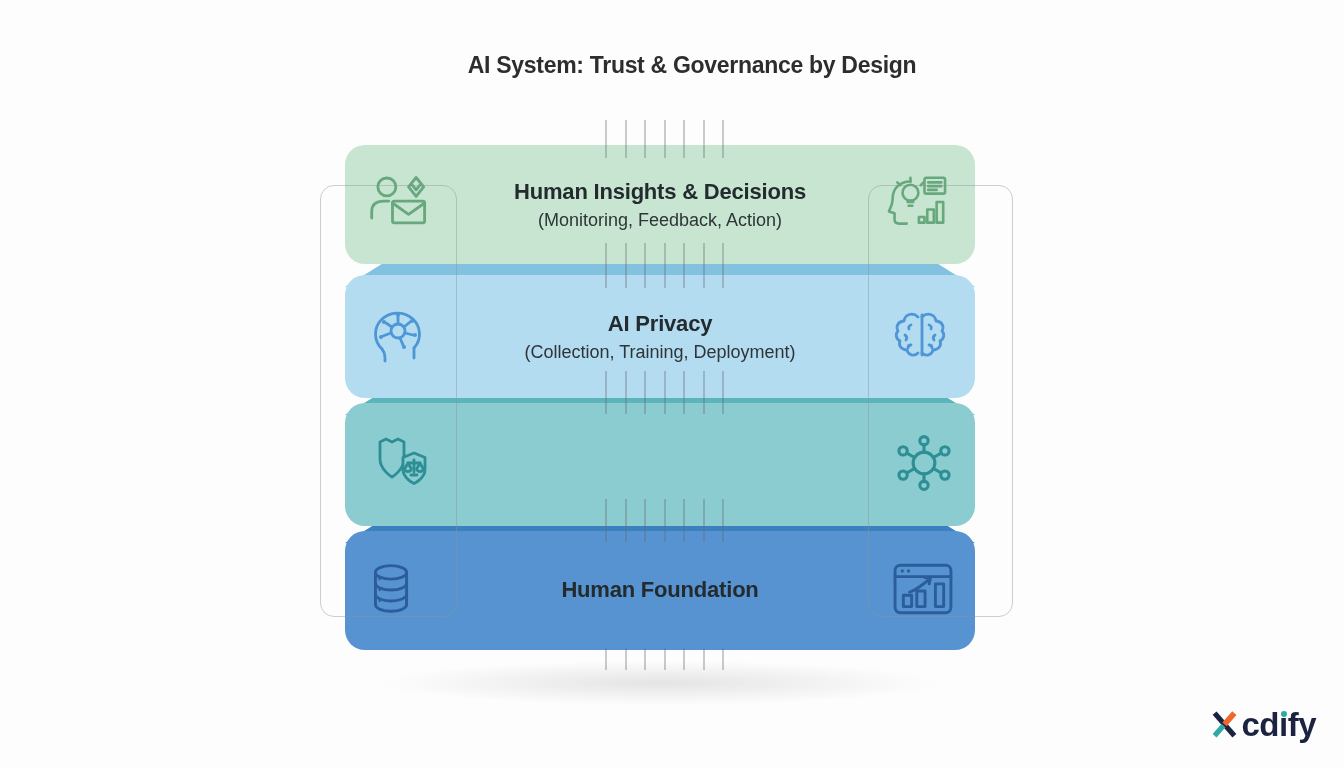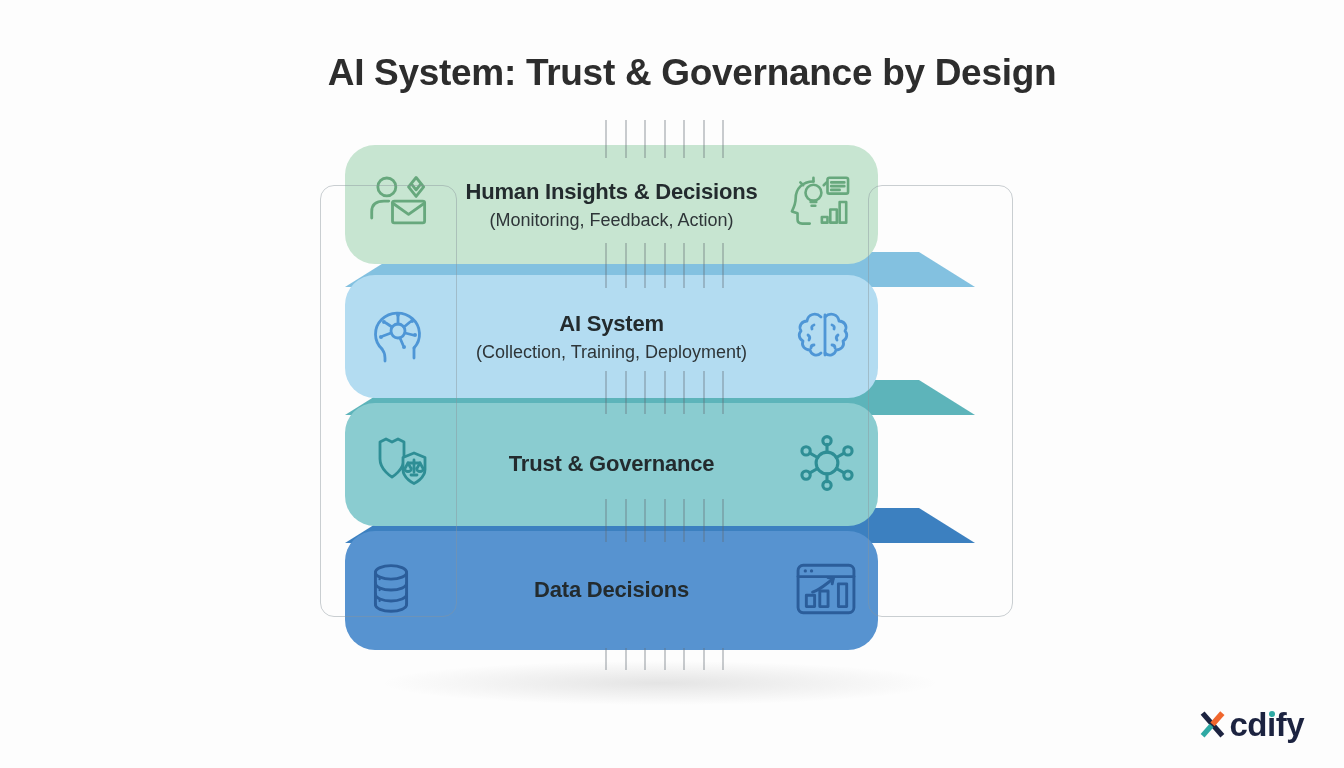--- a/index.html
+++ b/index.html
@@ -2,41 +2,41 @@
 <html><head>
 <meta charset="utf-8">
 <style>
   * { margin:0; padding:0; box-sizing:border-box; }
   html,body { width:1344px; height:768px; }
   body { font-family:"Liberation Sans", sans-serif; background:#fdfdfd; overflow:hidden; }
   .canvas { position:relative; width:1344px; height:768px; background:#fdfdfd; }
 
   .page-title {
     position:absolute; top:52px; left:0; width:1344px; text-align:center;
-    font-size:37px; font-weight:700; color:#2d2d2d; letter-spacing:-0.3px;padding-left:40px;
+    font-size:23px; font-weight:700; color:#2d2d2d; letter-spacing:-0.3px;padding-left:40px;
   }
 
   
   .outline {
     position:absolute; top:185px; height:432px; border:1.5px solid rgba(138,148,156,0.45);
     border-radius:14px; pointer-events:none; z-index:30; background:transparent;
   }
   .outline-left  { left:320px; width:137px; }
   .outline-right { left:868px; width:145px; }
 
   
   .vline { position:absolute; width:2px; background:rgba(98,106,114,0.34); z-index:28; }
 
   
   .band {
     position:absolute; left:345px; width:630px; height:35px; z-index:1;
     clip-path: polygon(56px 0, calc(100% - 56px) 0, 100% 100%, 0 100%);
   }
   .body {
-    position:absolute; left:345px; width:533px; border-radius:30px; z-index:2;
+    position:absolute; left:345px; width:630px; border-radius:20px; z-index:2;
     display:flex; flex-direction:column; align-items:center; justify-content:center;
   }
   .layer1-body { top:145px; height:119px; background:#c7e5d1; }
   .layer2-band { top:252px; background:#83c1e0; }
   .layer2-body { top:275px; height:123px; background:#b3dcf1; }
   .layer3-band { top:380px; background:#5db4ba; }
   .layer3-body { top:403px; height:123px; background:#8accd0; }
   .layer4-band { top:508px; background:#3c80c0; }
   .layer4-body { top:531px; height:119px; background:#5793d0; }
 
@@ -50,21 +50,21 @@
   .icon { position:absolute; top:50%; transform:translateY(-50%); z-index:5; }
   .icon-left  { left:22px; }
   .icon-right { right:22px; }
 
   .ground-shadow {
     position:absolute; left:370px; top:660px; width:580px; height:46px; z-index:0;
     background:radial-gradient(ellipse at center, rgba(60,60,60,0.13) 0%, rgba(60,60,60,0.0) 68%);
   }
 
   
-  .logo { position:absolute; right:40px; bottom:24px; display:flex; align-items:center; z-index:40; }
+  .logo { position:absolute; right:28px; bottom:24px; display:flex; align-items:center; z-index:40; }
   .logo-text { font-size:33px; font-weight:700; color:#1c2340; letter-spacing:-0.5px; display:flex; align-items:baseline; }
   .logo-x { margin-right:1px; }
   .i-wrap { position:relative; display:inline-block; }
   .i-dot { position:absolute; left:2px; top:5px; width:6px; height:6px; border-radius:50%; background:#2fa9a4; }
 </style>
 </head>
 <body>
 
 <div class="canvas">
 
@@ -148,21 +148,21 @@
         <circle cx="31" cy="27" r="7"></circle>
         <path d="M31 20 V13 M25 23 L19 19 M24 29 L16 32 M37 23 L43 18 M38 29 L46 31 M33 34 L36 41"></path>
         <circle cx="31" cy="11" r="2" fill="#4e96d6" stroke="none"></circle>
         <circle cx="17" cy="18" r="2" fill="#4e96d6" stroke="none"></circle>
         <circle cx="14" cy="33" r="2" fill="#4e96d6" stroke="none"></circle>
         <circle cx="45" cy="17" r="2" fill="#4e96d6" stroke="none"></circle>
         <circle cx="48" cy="31" r="2" fill="#4e96d6" stroke="none"></circle>
         <circle cx="37" cy="43" r="2" fill="#4e96d6" stroke="none"></circle>
       </svg>
     </span>
-    <div class="layer-title">AI System</div>
+    <div class="layer-title">AI Privacy</div>
     <div class="layer-sub">(Collection, Training, Deployment)</div>
     <span class="icon icon-right">
       <svg width="64" height="56" viewBox="0 0 64 54" fill="none" stroke="#4e96d6" stroke-width="2.8" stroke-linecap="round" stroke-linejoin="round">
         <g>
           <path d="M33 9 c5-5 13-3 14 4 5 0 9 5 6 10 3 3 2 8-2 10 2 5-2 9-7 9 -1 5-7 7-11 3"></path>
           <path d="M33 7 v40"></path>
           <path d="M40 17 q3 1 2 4 M46 27 q-3 2-1 5 M40 37 q3 0 3 3"></path>
         </g>
         <g transform="translate(64,0) scale(-1,1)">
           <path d="M35 9 c5-5 13-3 14 4 5 0 9 5 6 10 3 3 2 8-2 10 2 5-2 9-7 9 -1 5-7 7-11 3"></path>
@@ -177,21 +177,20 @@
     <span class="icon icon-left">
       <svg width="66" height="60" viewBox="0 0 66 60" fill="none" stroke="#2e8e95" stroke-width="2.8" stroke-linecap="round" stroke-linejoin="round">
         <path d="M13 9 l6-3 6 3 6-3 6 3 v17 c0 11-12 18-12 18 s-12-7-12-18 z"></path>
         <path d="M47 20 l11 4.5 v12 c0 9-11 14-11 14 s-11-5-11-14 v-12 z" fill="#8accd0"></path>
         <path d="M47 27 v12 M41 30 h12 M44 42 h6"></path>
         <path d="M41 30 l-2.8 5 M41 30 l2.8 5 M37.6 35.5 a3.4 3 0 0 0 6.8 0"></path>
         <path d="M53 30 l-2.8 5 M53 30 l2.8 5 M49.6 35.5 a3.4 3 0 0 0 6.8 0"></path>
       </svg>
     </span>
     <div class="layer-title">
-      <div>Trust &amp; Governance</div>
     </div>
     <span class="icon icon-right">
       <svg width="58" height="58" viewBox="0 0 56 56" fill="none" stroke="#2e8e95" stroke-width="3" stroke-linecap="round">
         <circle cx="28" cy="28" r="10.5"></circle>
         <path d="M28 17.5 V10 M28 38.5 V46 M18.9 22.7 L11.5 18.5 M18.9 33.3 L11.5 37.5 M37.1 22.7 L44.5 18.5 M37.1 33.3 L44.5 37.5"></path>
         <circle cx="28" cy="6.5" r="4"></circle>
         <circle cx="28" cy="49.5" r="4"></circle>
         <circle cx="7.8" cy="16.3" r="4"></circle>
         <circle cx="7.8" cy="39.7" r="4"></circle>
         <circle cx="48.2" cy="16.3" r="4"></circle>
@@ -207,21 +206,21 @@
         <ellipse cx="23" cy="10" rx="15" ry="6.5"></ellipse>
         <path d="M8 10 v31 M38 10 v31"></path>
         <path d="M8 20.5 a15 6.5 0 0 0 30 0"></path>
         <path d="M8 31 a15 6.5 0 0 0 30 0"></path>
         <path d="M8 41 a15 6.5 0 0 0 30 0"></path>
         <circle cx="12" cy="16.5" r="1.1" fill="#2b5d9a" stroke="none"></circle>
         <circle cx="12" cy="27" r="1.1" fill="#2b5d9a" stroke="none"></circle>
         <circle cx="12" cy="37.5" r="1.1" fill="#2b5d9a" stroke="none"></circle>
       </svg>
     </span>
-    <div class="layer-title">Data Decisions</div>
+    <div class="layer-title">Human Foundation</div>
     <span class="icon icon-right">
       <svg width="60" height="52" viewBox="0 0 58 50" fill="none" stroke="#2b5d9a" stroke-width="2.8" stroke-linecap="round" stroke-linejoin="round">
         <rect x="2" y="2" width="54" height="46" rx="5"></rect>
         <path d="M2 13 h54"></path>
         <circle cx="9" cy="7.5" r="1.6" fill="#2b5d9a" stroke="none"></circle>
         <circle cx="15" cy="7.5" r="1.6" fill="#2b5d9a" stroke="none"></circle>
         <rect x="10" y="31" width="8" height="11"></rect>
         <rect x="23" y="27" width="8" height="15"></rect>
         <rect x="41" y="20" width="8" height="22"></rect>
         <path d="M16 28 C23 26 28 21 36 15"></path>

